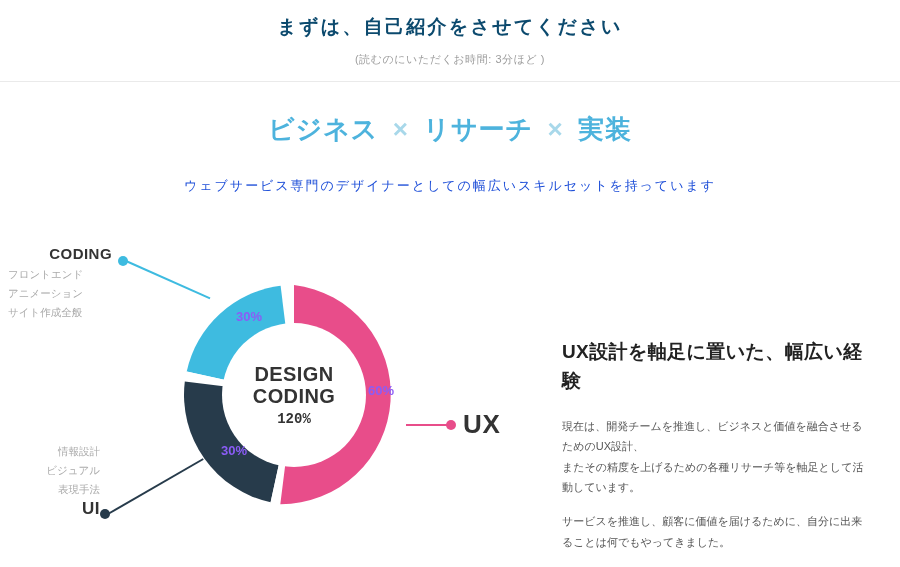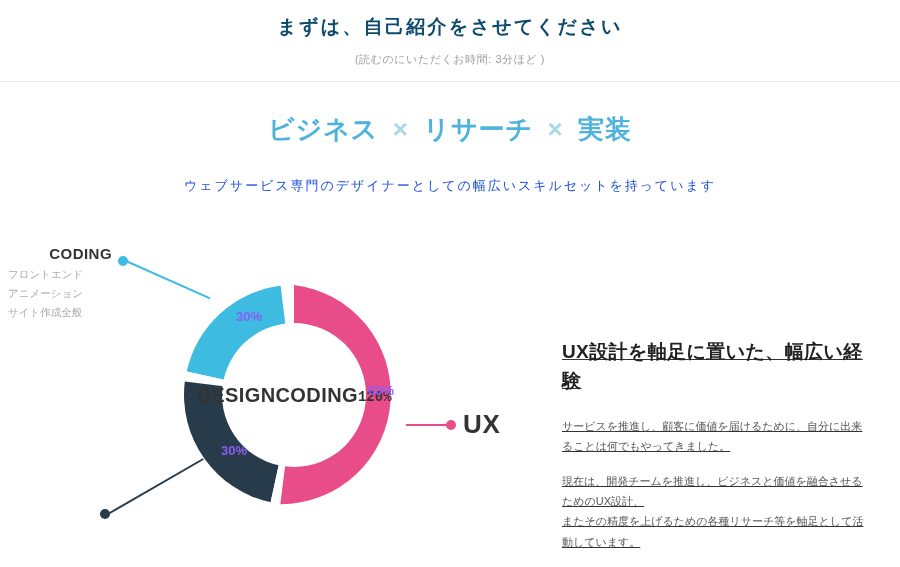--- a/index.html
+++ b/index.html
@@ -14,21 +14,21 @@
   .header { text-align: center; padding-top: 14px; }
   .header h1 { font-size: 19px; font-weight: 700; letter-spacing: 0.12em; color: #0c4a6e; }
   .header .reading { font-size: 11px; color: #9c9c9c; margin-top: 12px; letter-spacing: 0.05em; }
   .divider { height: 0; border-bottom: 1px solid #eaeaea; margin: 14px 0 0; }
   .tagline { text-align: center; font-size: 26px; font-weight: 700; color: #4db3dd; margin: 30px 0 0; letter-spacing: 0.04em; }
   .tagline .x { color: #a8d8ea; font-weight: 700; padding: 0 6px; }
   .subtag { text-align: center; font-size: 13px; color: #1d4ed8; margin-top: 30px; letter-spacing: 0.15em; }
   .main { display: flex; padding: 50px 28px 0 18px; }
   .chart-zone { position: relative; width: 520px; height: 320px; }
   .donut-wrap { position: absolute; left: 156px; top: 30px; width: 240px; height: 240px; }
-  .center-label { position: absolute; left: 0; top: 0; width: 100%; height: 100%; display: flex; flex-direction: row; align-items: center; justify-content: center; }
+  .center-label { position: absolute; left: 0; top: 0; width: 100%; height: 100%; display: flex; flex-direction: column; align-items: center; justify-content: center; }
   .center-label .t1 { font-size: 20px; font-weight: 800; color: #333; letter-spacing: 0.02em; line-height: 1.1; }
   .center-label .t2 { font-size: 14px; color: #333; margin-top: 4px; font-weight: 600; font-family: Liberation Mono, monospace; }
   .pct { position: absolute; color: #8b5cf6; font-size: 13px; font-weight: 700; }
   .pct.ux { left: 350px; top: 138px; }
   .pct.coding { left: 218px; top: 64px; }
   .pct.ui { left: 203px; top: 198px; }
   .label { position: absolute; }
   .label .title { font-weight: 800; letter-spacing: 0.03em; color: #333; }
   .label .detail { font-size: 10.5px; color: #aaa; line-height: 1.8; margin-top: 3px; }
   .coding-lbl { left: -10px; top: 0; width: 104px; text-align: left; }
@@ -39,21 +39,21 @@
   .ux-lbl .title { font-size: 26px; }
   .ux-lbl .detail { text-align: right; }
   .dot { width: 10px; height: 10px; border-radius: 50%; position: absolute; }
   .line { position: absolute; height: 2px; }
   .coding-dot { background: #3ebbe0; left: 100px; top: 11px; }
   .coding-line { background: #3ebbe0; width: 92px; left: 108px; top: 15px; transform-origin: left; transform: rotate(24deg); }
   .ui-dot { background: #273b4b; left: 82px; top: 264px; }
   .ui-line { background: #273b4b; width: 110px; left: 90px; top: 268px; transform-origin: left; transform: rotate(-30deg); }
   .ux-dot { background: #e84d8a; left: 428px; top: 175px; }
   .ux-line { background: #e84d8a; width: 48px; left: 388px; top: 179px; }
-  .desc { flex: 1; padding-left: 24px; padding-top: 92px; text-decoration: underline; }
+  .desc { flex: 1; padding-left: 24px; padding-top: 92px; }
   .desc h2 { font-size: 19px; font-weight: 800; color: #222; line-height: 1.55; letter-spacing: 0.02em; }
   .desc p { font-size: 11px; color: #555; line-height: 1.85; margin-top: 20px; }
   .desc p + p { margin-top: 14px; }
 </style>
 </head>
 <body>
 
 <div class="header">
   <h1>まずは、自己紹介をさせてください</h1>
   <div class="reading">(読むのにいただくお時間: 3分ほど )</div>
@@ -105,31 +105,39 @@
       <div class="title">CODING</div>
       <div class="detail">
         <div>フロントエンド</div>
         <div>アニメーション</div>
         <div>サイト作成全般</div>
       </div>
     </div>
     <div class="dot coding-dot"></div>
     <div class="line coding-line"></div>
 
+    <div class="label ui-lbl">
+      <div class="detail">
+        <div>情報設計</div>
+        <div>ビジュアル</div>
+        <div>表現手法</div>
+      </div>
+      <div class="title">UI</div>
+    </div>
     <div class="dot ui-dot"></div>
     <div class="line ui-line"></div>
 
     <div class="label ux-lbl">
       <div class="title">UX</div>
     </div>
     <div class="dot ux-dot"></div>
     <div class="line ux-line"></div>
   </div>
 
   <div class="desc">
     <h2>UX設計を軸足に置いた、幅広い経験</h2>
-    <p>サービスを推進し、顧客に価値を届けるために、自分に出来ることは何でもやってきました。</p>
     <p>
       <span>現在は、開発チームを推進し、ビジネスと価値を融合させるためのUX設計、</span><br>
       <span>またその精度を上げるための各種リサーチ等を軸足として活動しています。</span>
     </p>
+    <p>サービスを推進し、顧客に価値を届けるために、自分に出来ることは何でもやってきました。</p>
   </div>
 </div>
 
 </body></html>

